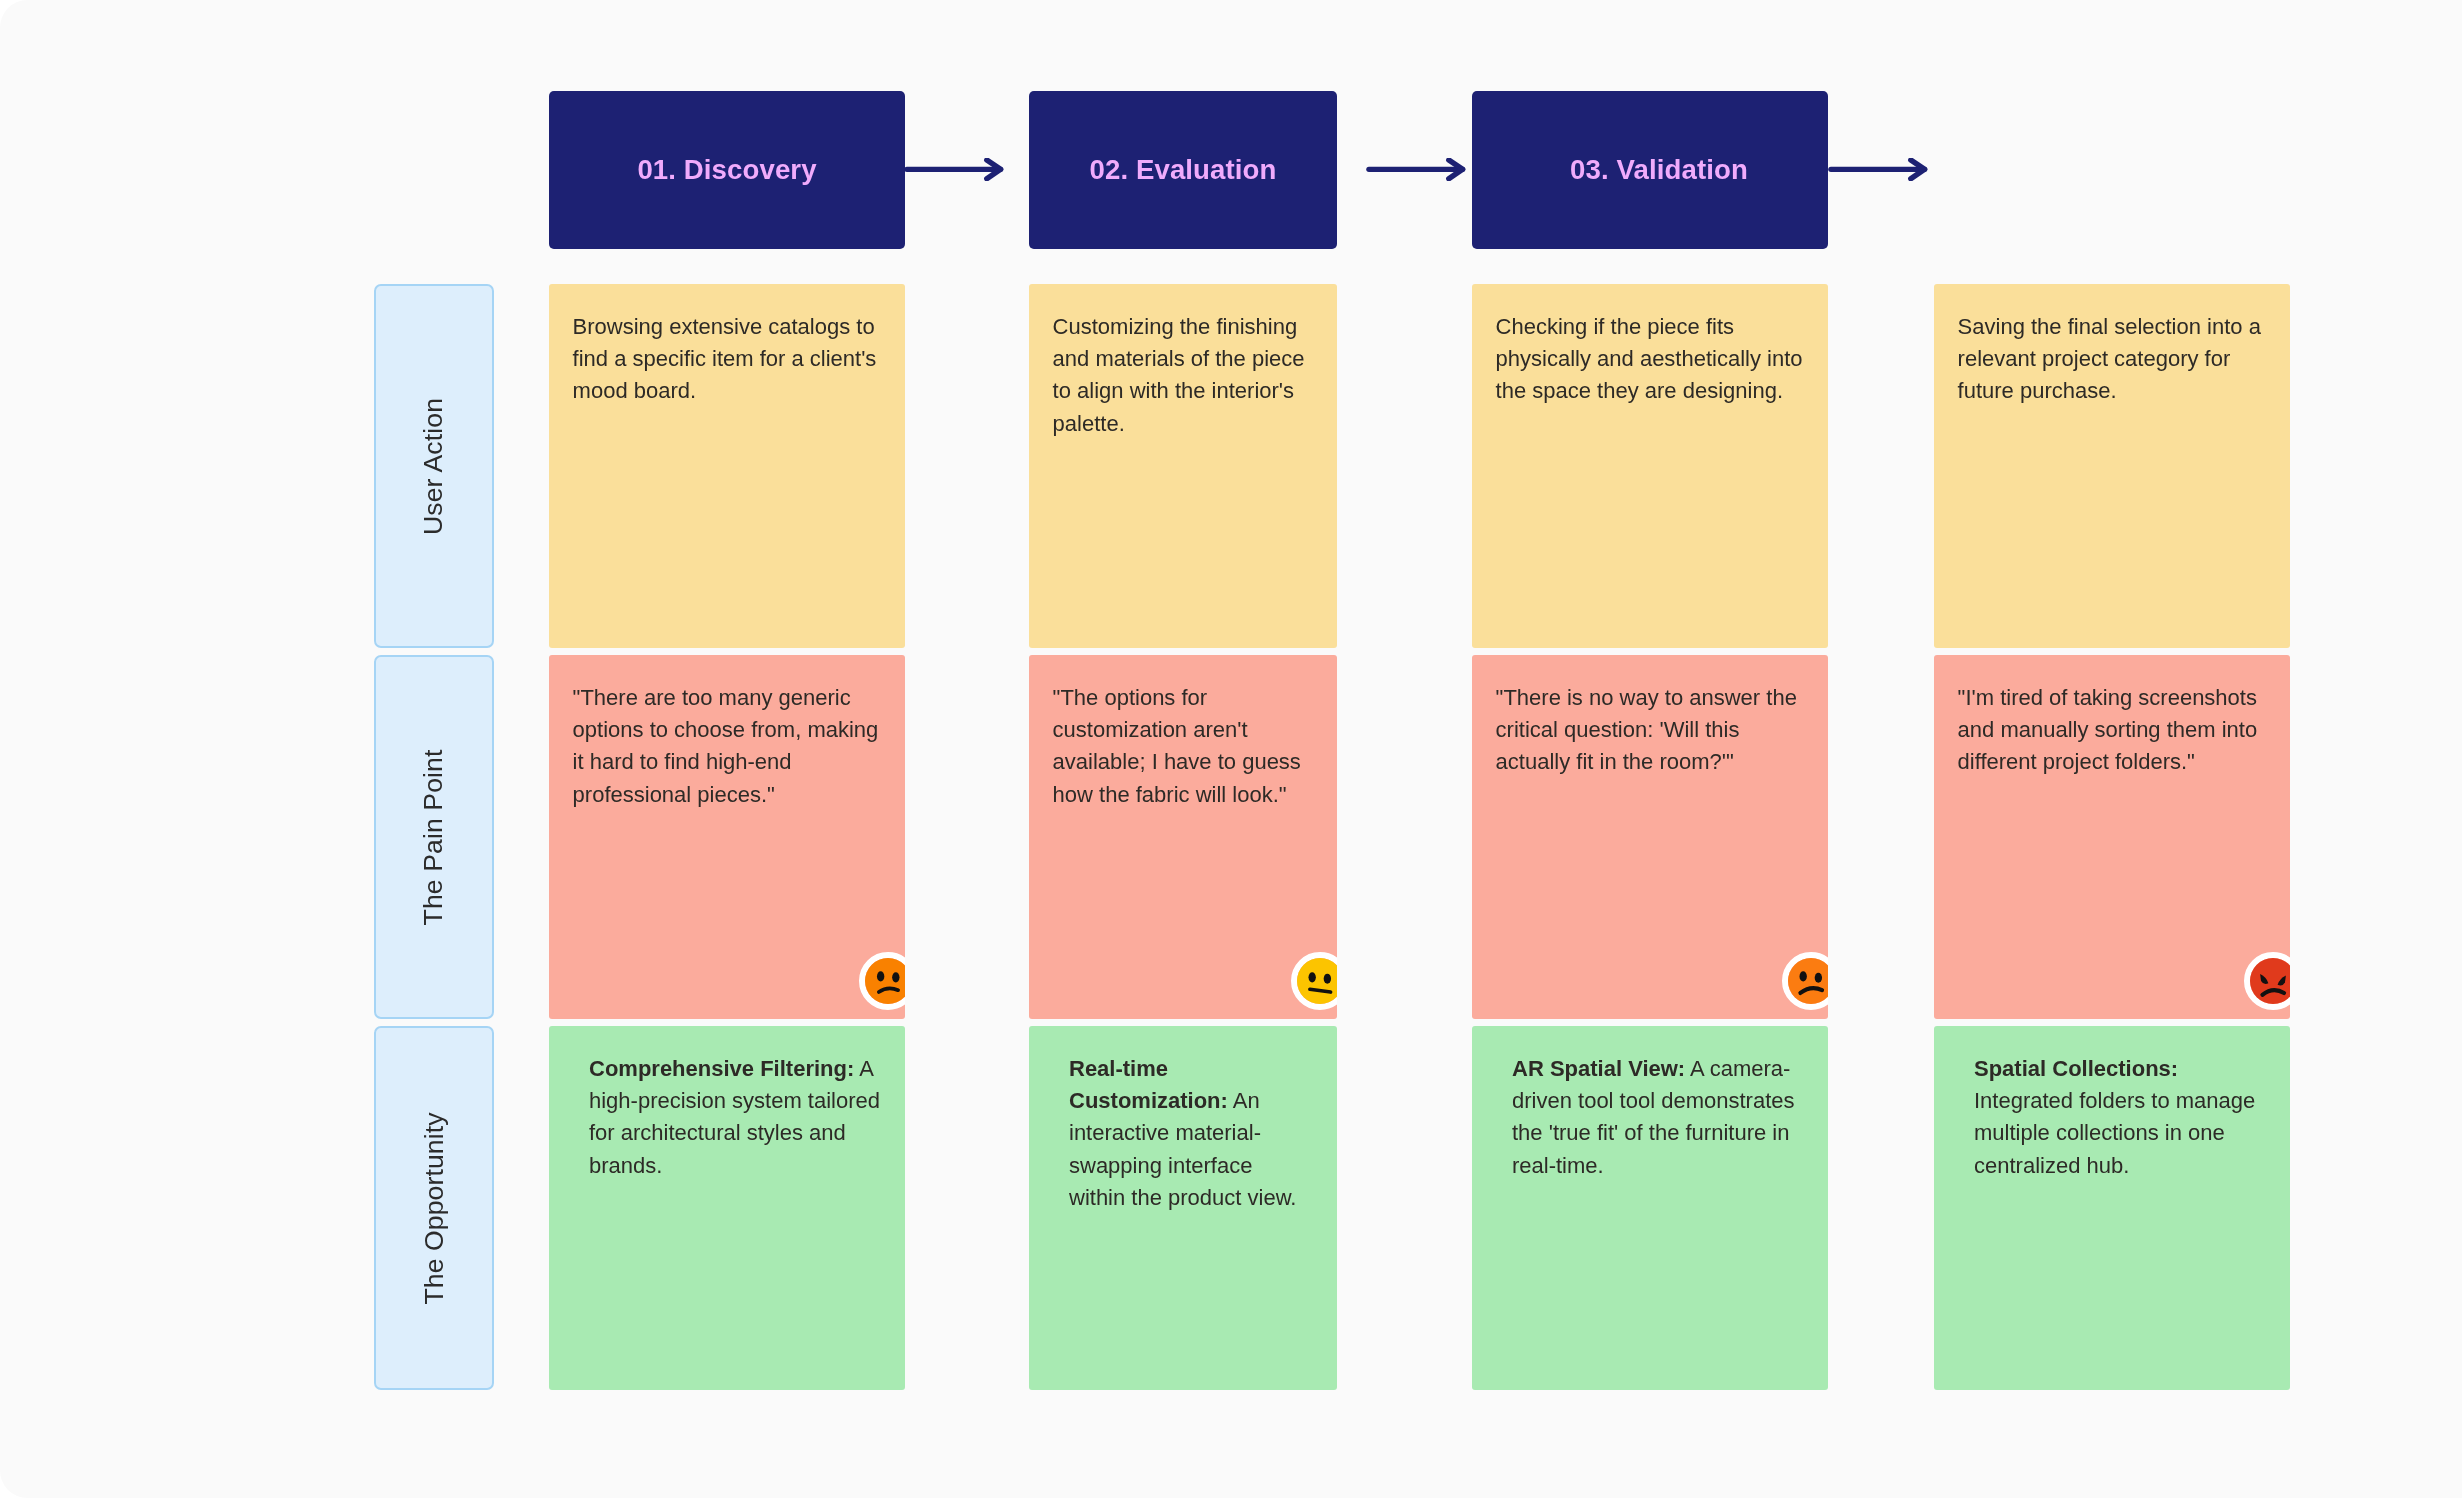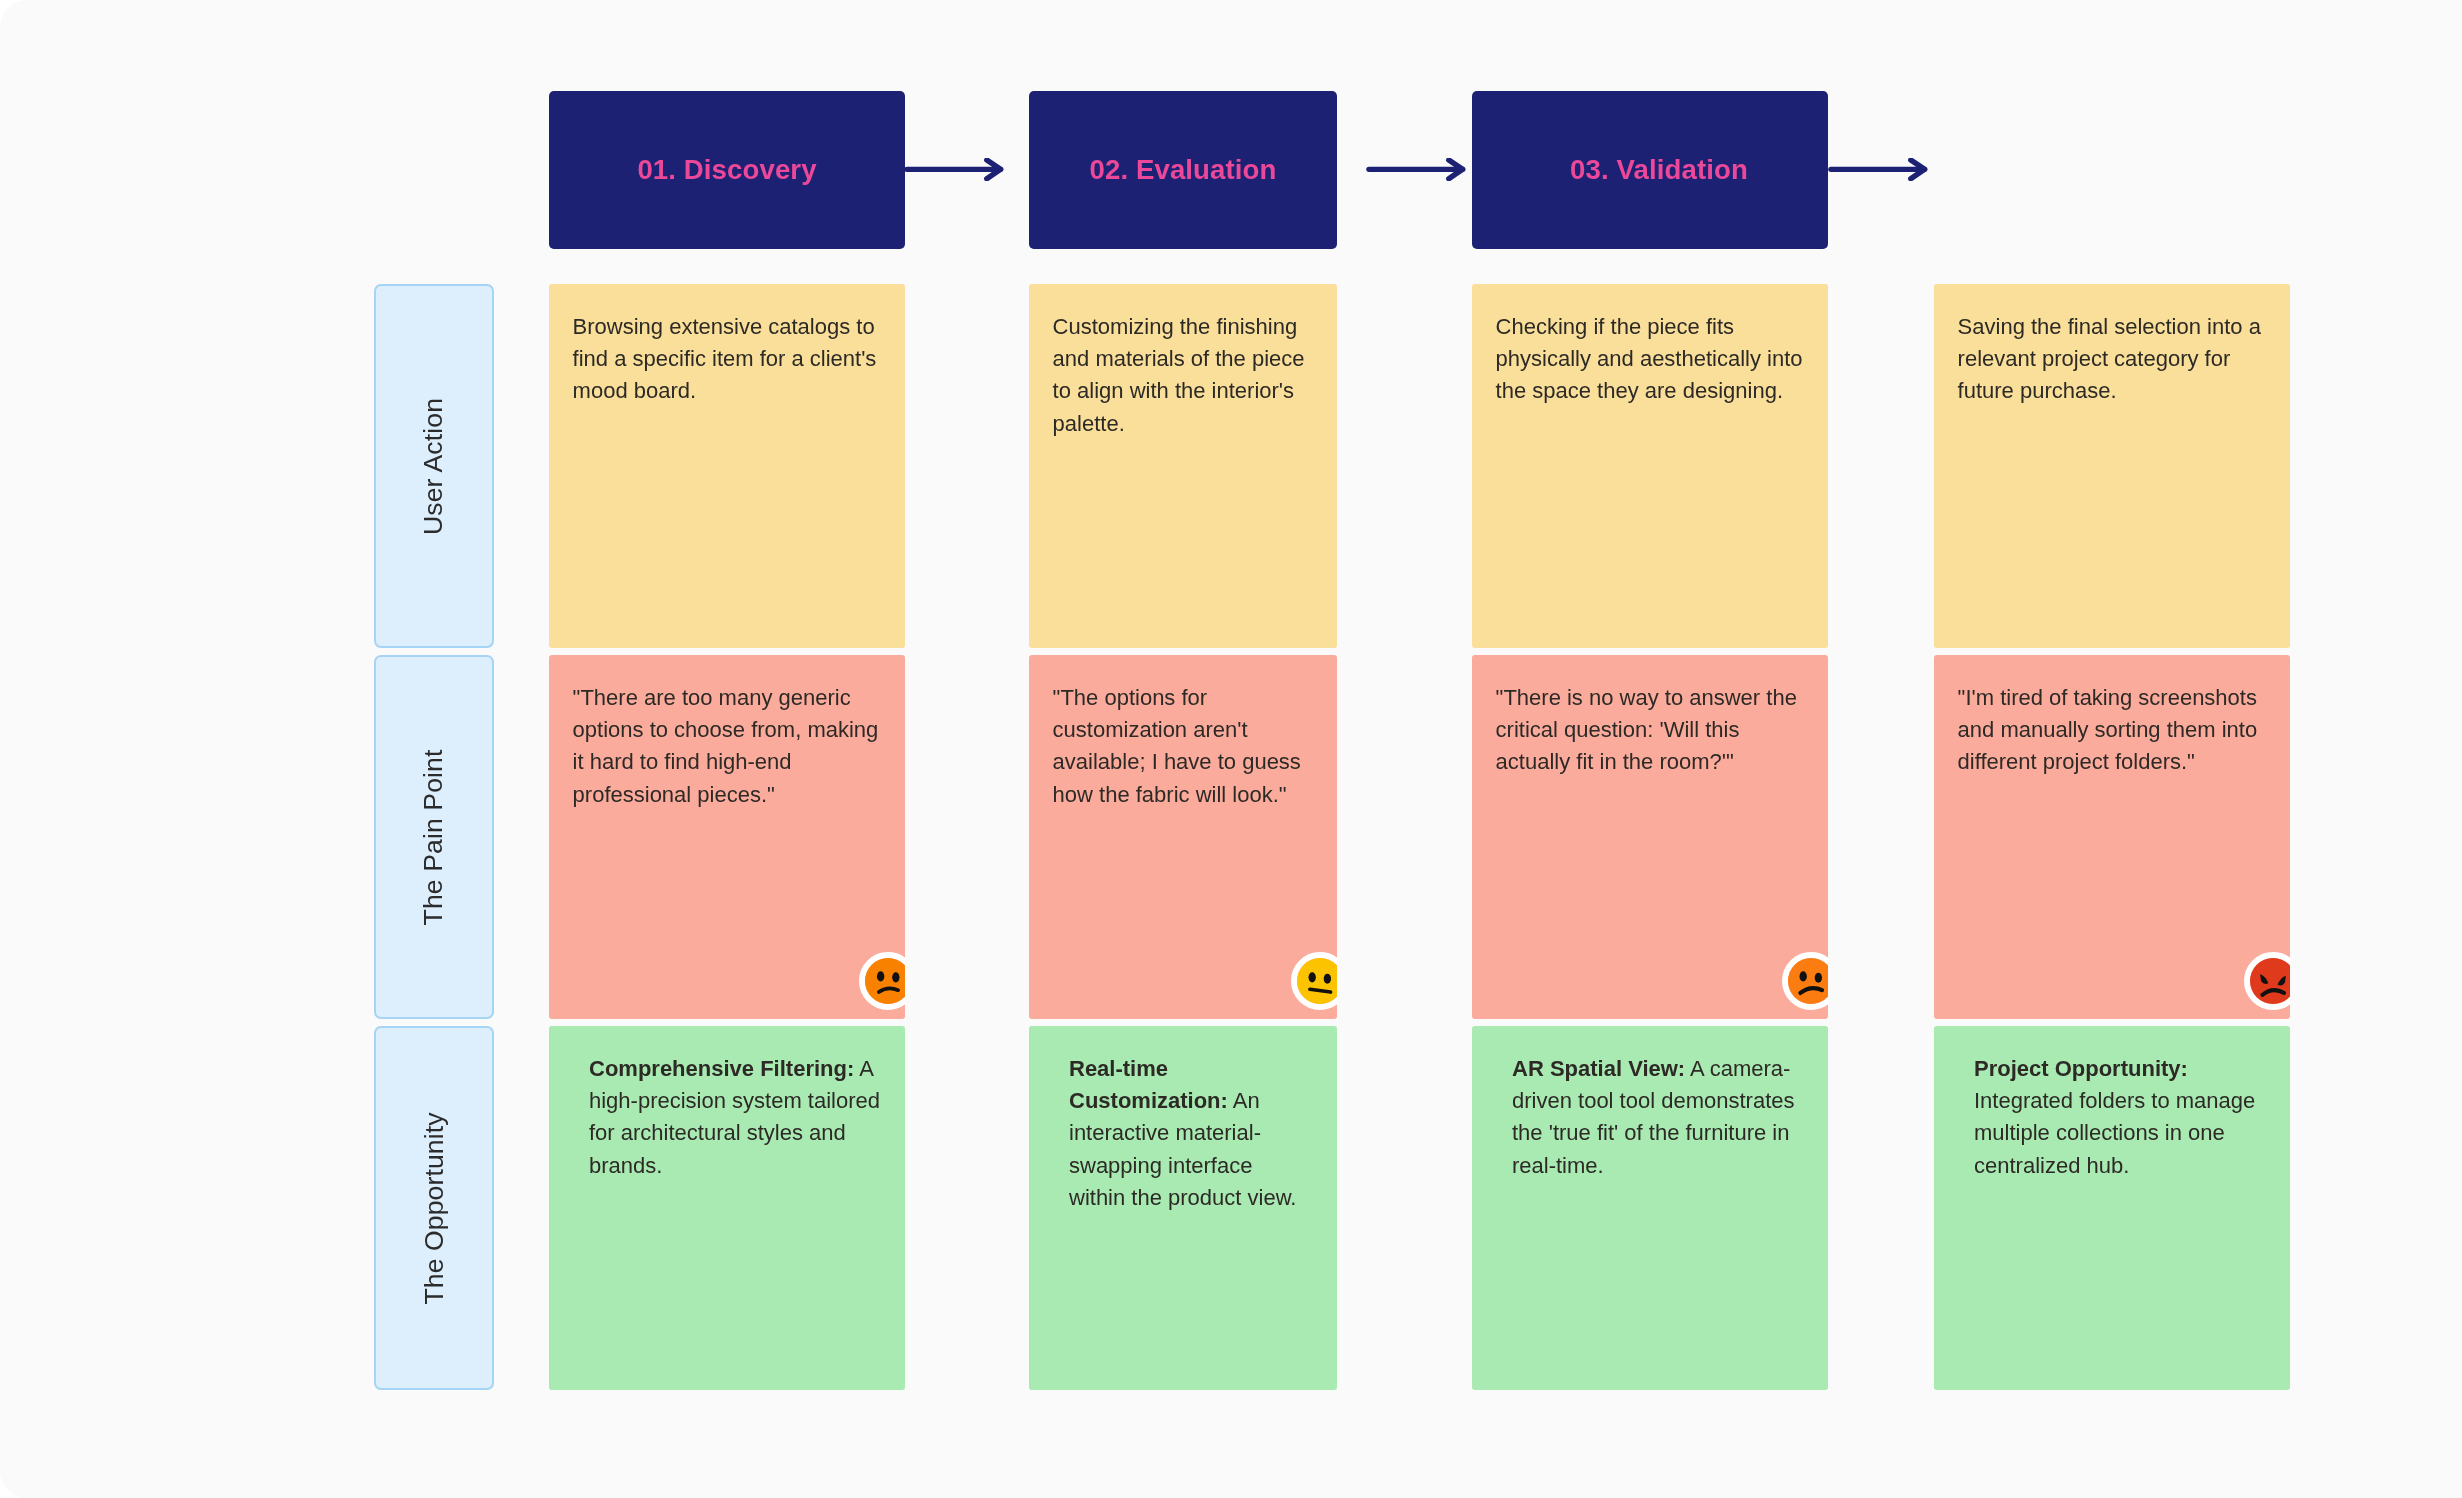--- a/index.html
+++ b/index.html
@@ -81,21 +81,21 @@
   .c3 { left: 1560px; width: 356px; }
 
   .hdr {
     top: 0;
     height: 158px;
     background: #1d2173;
     border-radius: 4.9px;
     display: flex;
     align-items: center;
     justify-content: center;
-    color: #ec4899;
+    color: #f0abfc;
     font-size: 27.6px;
     font-weight: 700;
     letter-spacing: 0.1px;
   }
 
   .arrow {
     position: absolute;
     top: 67px;
     height: 22.7px;
     width: 106px;
@@ -265,20 +265,20 @@
       </div>
       <div class="cell c1 card card-green">
         <span class="lead">Real-time Customization:</span>
         <span>An interactive material-swapping interface within the product view.</span>
       </div>
       <div class="cell c2 card card-green">
         <span class="lead">AR Spatial View:</span>
         <span>A camera-driven tool tool demonstrates the 'true fit' of the furniture in real-time.</span>
       </div>
       <div class="cell c3 card card-green">
-        <span class="lead">Project Opportunity:</span>
+        <span class="lead">Spatial Collections:</span>
         <span>Integrated folders to manage multiple collections in one centralized hub.</span>
       </div>
     </div>
 
   </div>
 </div>
 
 
 </body></html>

